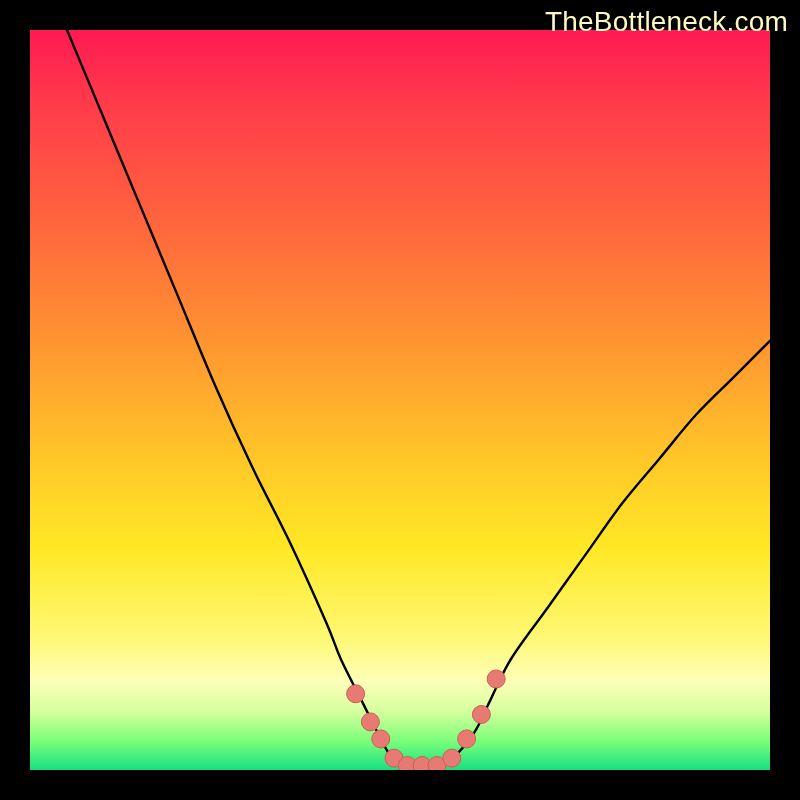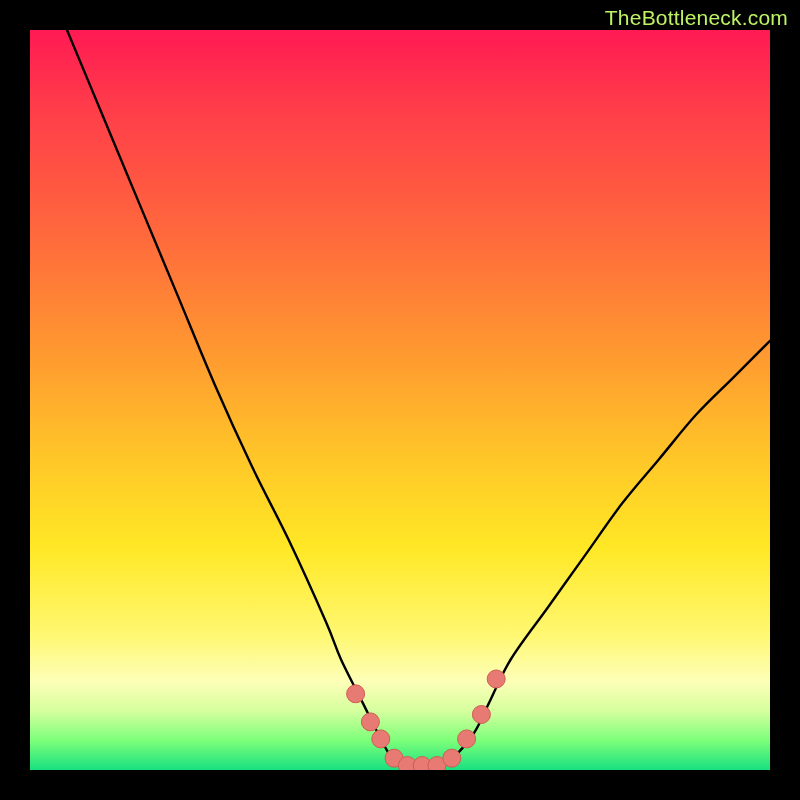--- a/index.html
+++ b/index.html
@@ -44,22 +44,22 @@
     );
   }
   .curve {
     position: absolute;
     inset: 0;
   }
   .watermark {
     position: absolute;
     top: 6px;
     right: 12px;
-    color: #bef264;
-    font-size: 21px;
+    color: #fef9c3;
+    font-size: 28px;
     letter-spacing: 0.2px;
     font-weight: 500;
     user-select: none;
   }
 </style>
 </head>
 <body>
 
 <div class="frame">
   <div class="plot">

